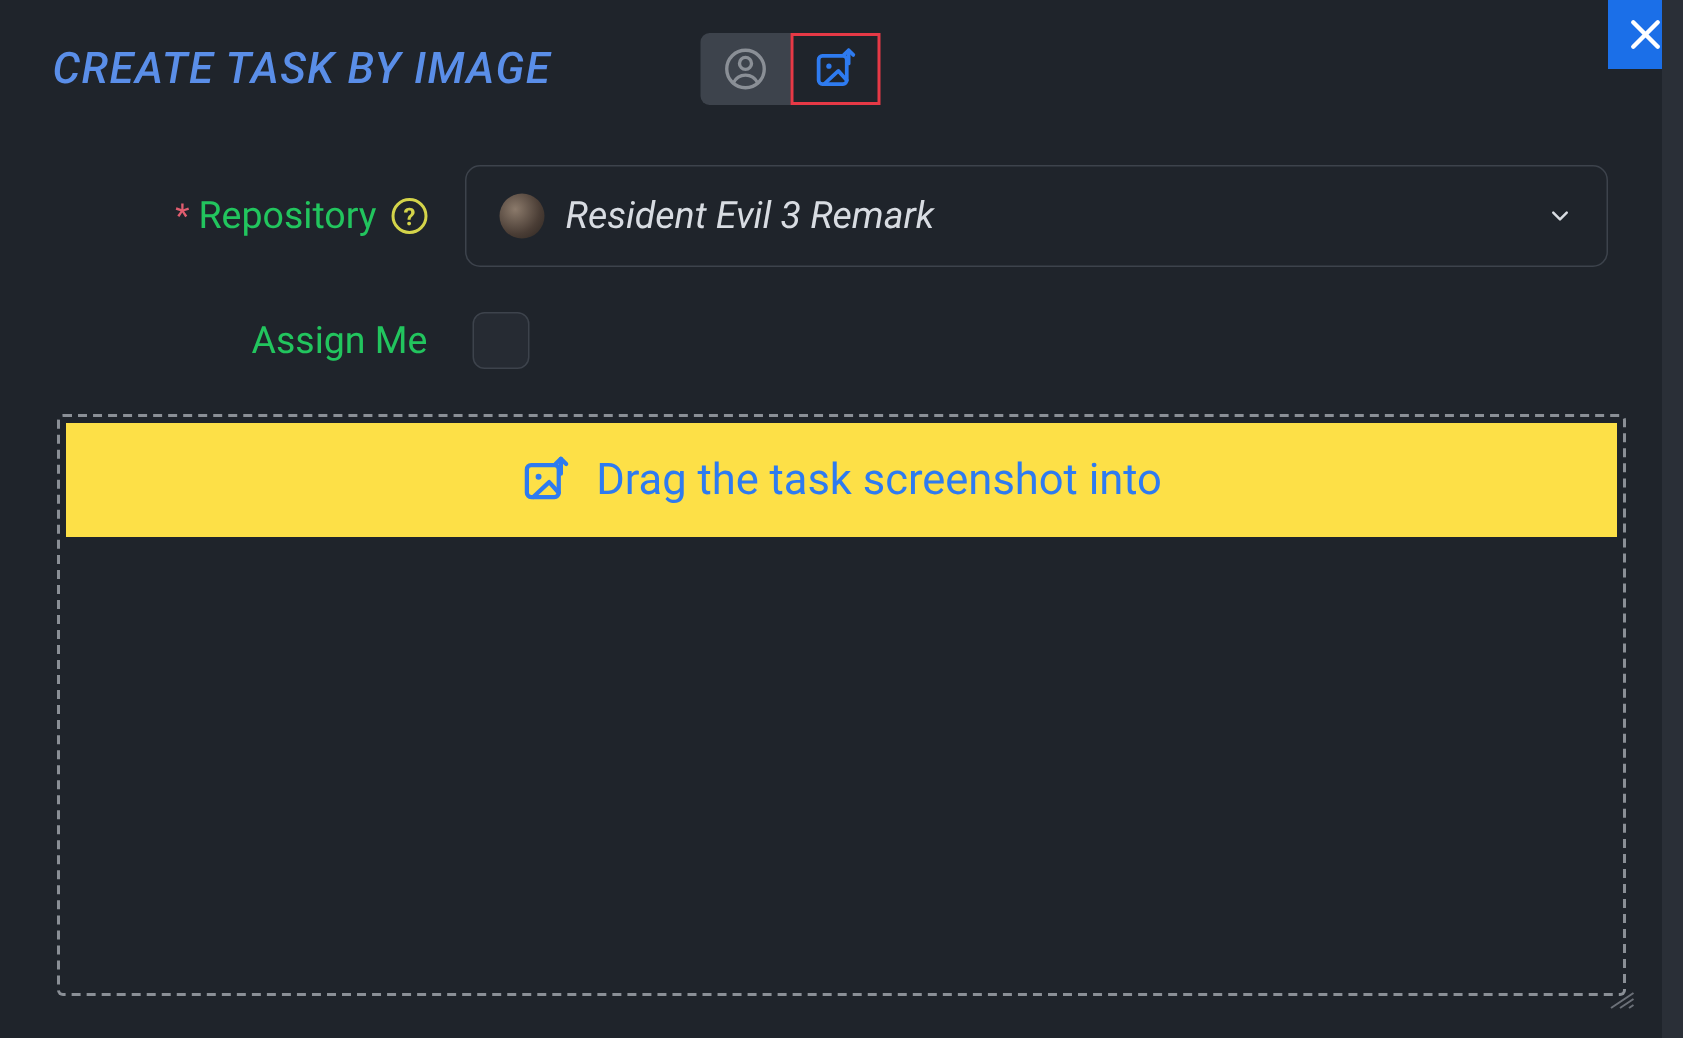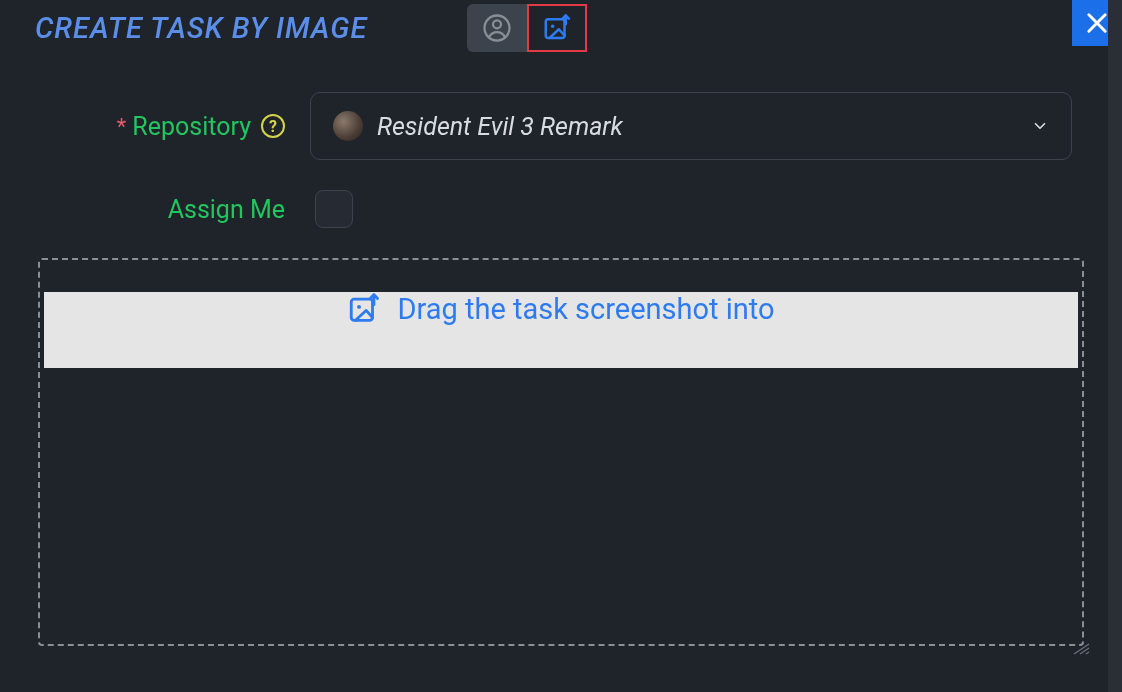--- a/index.html
+++ b/index.html
@@ -12,21 +12,21 @@
       height: 692px;
       background: #1f242b;
       font-family: -apple-system, BlinkMacSystemFont, 'Segoe UI', Roboto, sans-serif;
       color: #c4c9d0;
       position: relative;
       overflow: hidden;
     }
     .header {
       display: flex;
       align-items: center;
-      padding: 4px 35px 0 35px;
+      padding: 22px 35px 0 35px;
       position: relative;
     }
     .title {
       font-size: 29px;
       font-style: italic;
       font-weight: 500;
       color: #5a8ee8;
       letter-spacing: 1px;
     }
     .header-tabs {
@@ -145,28 +145,27 @@
     }
     .dropzone {
       margin: 0 38px 20px 38px;
       border: 2px dashed #8a8f96;
       border-radius: 4px;
       padding: 4px;
       height: 388px;
       position: relative;
     }
     .dropzone-inner {
-      background: #e5e5e5;
+      background: #fde047;
       height: 76px;
       display: flex;
-      align-items: flex-start;
+      align-items: center;
       justify-content: center;
       gap: 16px;
       cursor: pointer;
-      margin-top: 28px;
     }
     .drop-text {
       color: #2e7bf0;
       font-size: 29px;
     }
     .resize-handle {
       position: absolute;
       right: -8px;
       bottom: -8px;
       width: 18px;

